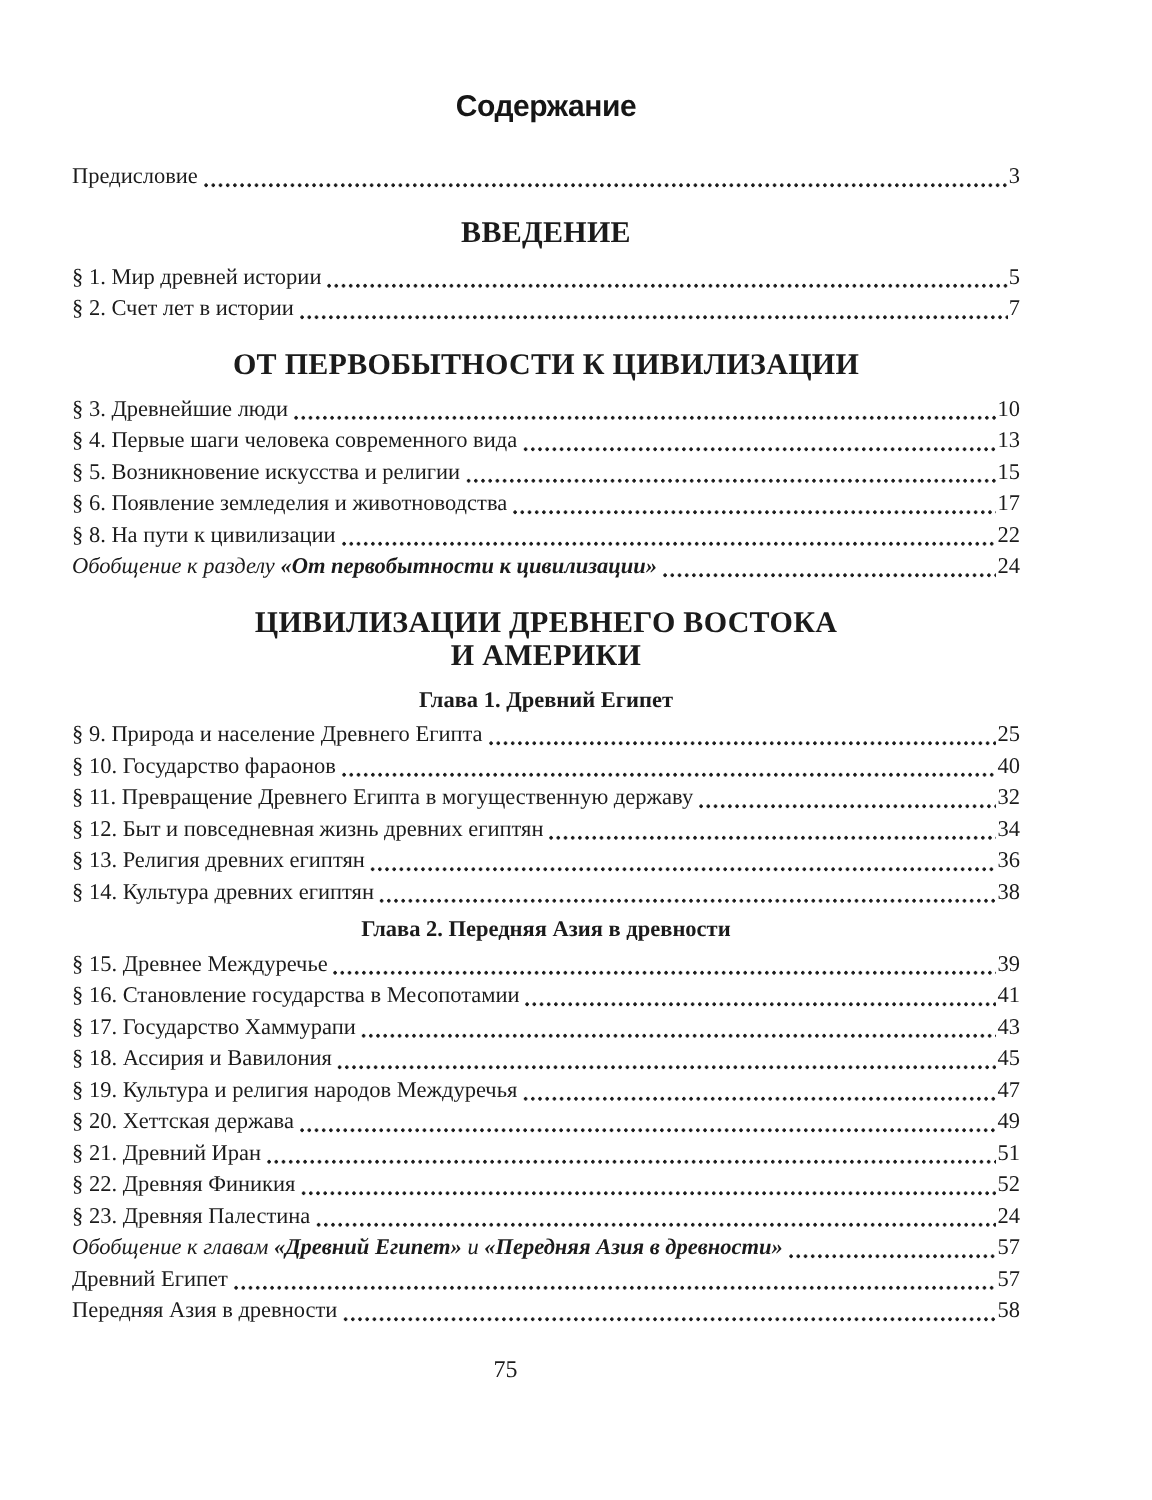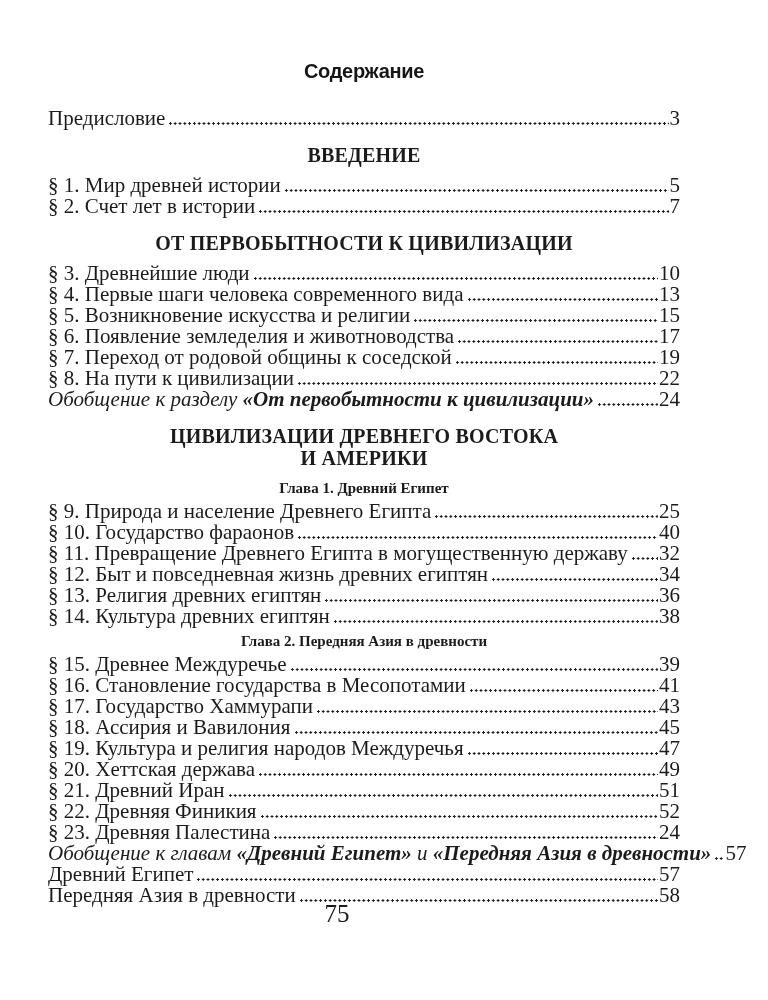--- a/index.html
+++ b/index.html
@@ -35,21 +35,21 @@
   }
   .chapter-heading {
     font-weight: 700;
     font-size: 15px;
     line-height: 21px;
     text-align: center;
     margin: 4px 0 2px 0;
   }
   .toc-entry {
     display: flex;
-    font-size: 21px;
+    font-size: 15px;
     line-height: 21px;
   }
   .toc-entry .label { white-space: nowrap; flex: 0 0 auto; }
   .toc-entry.italic .label { font-style: italic; }
   .toc-entry .label .b { font-weight: 700; }
   .dotted-leader {
     flex: 1 1 auto;
     align-self: flex-end;
     height: 5px;
     min-width: 10px;
@@ -58,21 +58,21 @@
     background-size: 4.8px 5px;
     background-repeat: repeat-x;
     background-position: left bottom;
   }
   .pagenum { white-space: nowrap; flex: 0 0 auto; }
   .footer-pagenum {
     position: absolute;
     left: 0; top: 902px;
     width: 674px;
     text-align: center;
-    font-size: 25px;
+    font-size: 16px;
     line-height: 24px;
   }
 </style>
 </head>
 <body>
 
 <div class="page-content">
   <div class="doc-title">Содержание</div>
   <div class="toc-list">
       <div class="toc-entry">
@@ -110,25 +110,20 @@
         <span class="label">§ 5. Возникновение искусства и религии</span>
         <span class="dotted-leader"></span>
         <span class="pagenum">15</span>
       </div>
       <div class="toc-entry">
         <span class="label">§ 6. Появление земледелия и животноводства</span>
         <span class="dotted-leader"></span>
         <span class="pagenum">17</span>
       </div>
       <div class="toc-entry">
-        <span class="label">§ 7. Переход от родовой общины к соседской</span>
-        <span class="dotted-leader"></span>
-        <span class="pagenum">19</span>
-      </div>
-      <div class="toc-entry">
         <span class="label">§ 8. На пути к цивилизации</span>
         <span class="dotted-leader"></span>
         <span class="pagenum">22</span>
       </div>
       <div class="toc-entry italic">
         <span class="label"><span>Обобщение к разделу </span><span class="b">«От первобытности к цивилизации»</span></span>
         <span class="dotted-leader"></span>
         <span class="pagenum">24</span>
       </div>
       <div class="section-heading">

